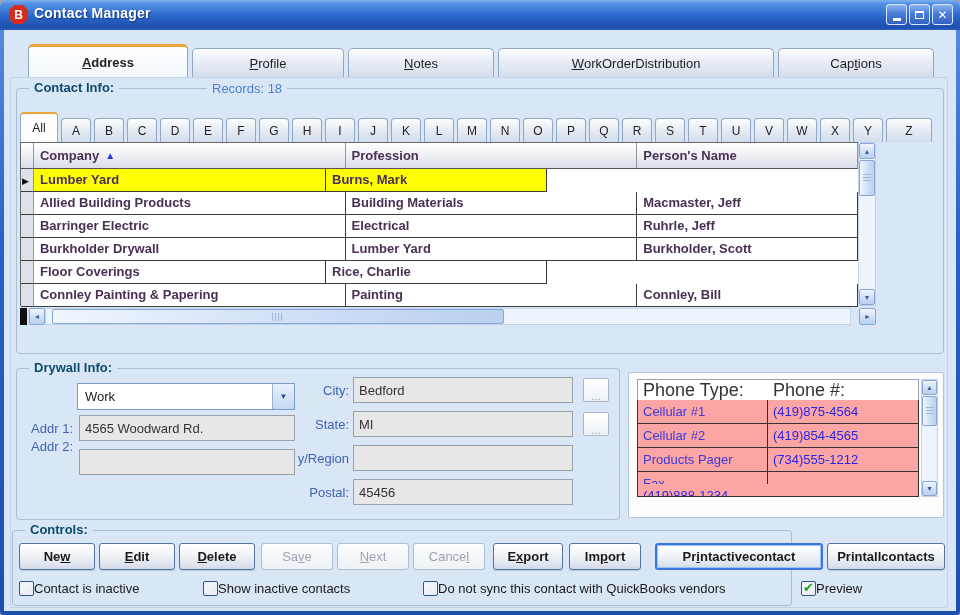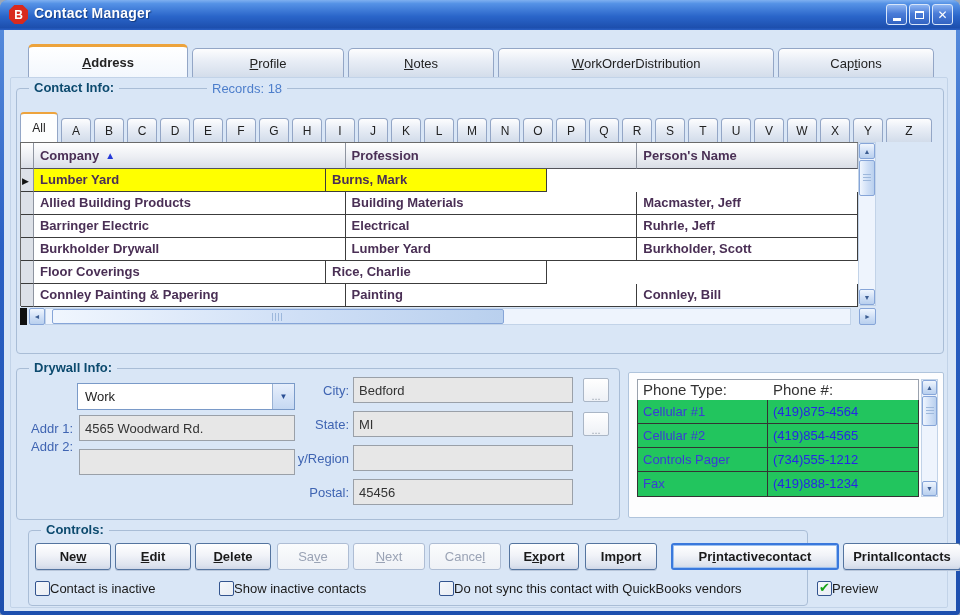--- a/index.html
+++ b/index.html
@@ -97,25 +97,25 @@
                background:linear-gradient(180deg,#e7effc,#c5d8f2); display:flex; align-items:center; justify-content:center;
                font-size:8px; color:#2a4e94; }
   .browse { position:absolute; width:26px; height:24px; background:linear-gradient(180deg,#ffffff,#eef1f6);
             border:1px solid #aab6c6; border-radius:2px; font-size:11px; color:#9aa3b0;
             display:flex; align-items:flex-end; justify-content:center; line-height:10px; }
   
   .phonepanel { position:absolute; left:628px; top:372px; width:316px; height:146px;
                 background:#fdfdfe; border:1px solid #b0c4dc; border-radius:2px; }
   .ph-head { position:absolute; left:8px; top:6px; width:282px; height:22px; display:flex;
              border:1px solid #9aa2ae; background:#fff; }
-  .ph-h { font-size:15px; color:#333; line-height:20px; padding-left:5px; }
+  .ph-h { font-size:18px; color:#333; line-height:20px; padding-left:5px; }
   .ph-t { width:130px; } .ph-n { width:150px; }
-  .ph-body { position:absolute; left:8px; top:27px; width:282px; border:1px solid #333; border-top:none; background:#22c55e; }
+  .ph-body { position:absolute; left:8px; top:27px; width:282px; border:1px solid #333; border-top:none; background:#fca5a5; }
   .ph-row { display:flex; height:24px; border-bottom:1px solid #333; }
-  .ph-row:last-child { border-bottom:none; }
+  .ph-row:last-child { border-bottom:none;flex-direction:column; }
   .ph-cell { font-size:13px; line-height:23px; padding-left:5px; white-space:nowrap; overflow:hidden; }
   .ph-type { width:130px; border-right:1px solid #333; color:#3b3bd6; }
   .ph-num  { width:150px; color:#2626e6; }
   .ph-scroll { position:absolute; left:292px; top:6px; width:17px; height:118px; background:#eef4fd; border:1px solid #c2d3e8; }
   .ph-scroll .up { position:absolute; left:0; top:0; width:15px; height:15px; }
   .ph-scroll .down { position:absolute; left:0; bottom:0; width:15px; height:15px; }
   .ph-scroll .thumb { position:absolute; left:0; top:16px; width:15px; height:30px;
                       background:linear-gradient(90deg,#f0f6fe,#cfdff6 55%,#b9d0ee); }
   
   .btn { position:absolute; top:12px; height:27px; border:1px solid #54749f; border-radius:3px;
@@ -370,42 +370,42 @@
     <div class="ph-body">
       <div class="ph-row">
         <span class="ph-cell ph-type">Cellular #1</span>
         <span class="ph-cell ph-num">(419)875-4564</span>
       </div>
       <div class="ph-row">
         <span class="ph-cell ph-type">Cellular #2</span>
         <span class="ph-cell ph-num">(419)854-4565</span>
       </div>
       <div class="ph-row">
-        <span class="ph-cell ph-type">Controls Pager</span>
+        <span class="ph-cell ph-type">Products Pager</span>
         <span class="ph-cell ph-num">(734)555-1212</span>
       </div>
       <div class="ph-row">
         <span class="ph-cell ph-type">Fax</span>
         <span class="ph-cell ph-num">(419)888-1234</span>
       </div>
     </div>
     <div class="ph-scroll">
       <span class="sbtn up">
           <span>▲</span>
         </span>
       <span class="sthumb thumb">
           <span class="grip-v"></span>
         </span>
       <span class="sbtn down">
           <span>▼</span>
         </span>
     </div>
   </div>
 
-  <div class="group" style="left:28px;top:530px;width:780px;height:76px">
+  <div class="group" style="left:12px;top:530px;width:780px;height:76px">
     <span class="legend">Controls:</span>
 
     <button class="btn" style="left:6px;width:76px">
         <span>N</span>
         <span>e</span>
         <span style="text-decoration: underline;">w</span>
       </button>
     <button class="btn" style="left:86px;width:76px">
         <span style="text-decoration: underline;">E</span>
         <span>d</span>

